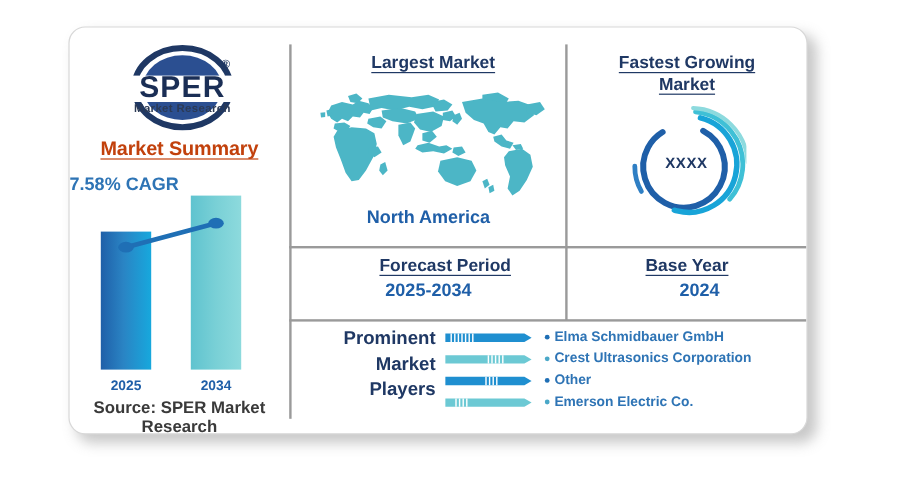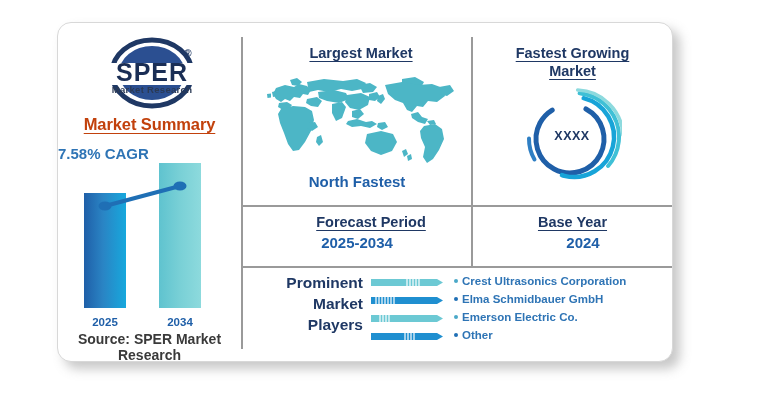--- a/index.html
+++ b/index.html
@@ -401,21 +401,21 @@
 
             <path d="M304 78 L318 74 L326 84 L338 88 L332 98 L318 94 L306 86 Z"></path>
 
             <path d="M336 92 L350 90 L354 98 L342 100 Z"></path>
 
             <path d="M330 102 L352 98 L366 108 L370 128 L360 150 L348 168 L336 176 L328 164 L332 144 L324 126 L322 112 Z"></path>
           </g>
         </svg>
       </div>
 
-      <div class="panel-value">North Fastest</div>
+      <div class="panel-value">North America</div>
     </div>
 
     <div class="fastest-growing">
       <div class="panel-title">
         <span>Fastest Growing</span><br>
         <span>Market</span>
       </div>
 
       <div class="donut-wrap">
         <svg width="100" height="100" viewBox="0 0 100 100">
@@ -445,37 +445,20 @@
     </div>
 
     <div class="players-section">
       <div class="players-heading">
         <span>Prominent</span><br>
         <span>Market</span><br>
         <span>Players</span>
       </div>
 
       <div class="players-list">
-
-        <div class="player-row">
-          <span class="player-bar-wrap">
-            <svg width="80" height="13" viewBox="0 0 80 13">
-              <path d="M0 3 L66 3 L72 6.5 L66 10 L0 10 Z" fill="#6cc9d4"></path>
-              <g stroke="#ffffff" stroke-width="1.2">
-                <line x1="36" y1="3" x2="36" y2="10"></line>
-                  <line x1="39" y1="3" x2="39" y2="10"></line>
-                <line x1="42" y1="3" x2="42" y2="10"></line>
-                  <line x1="45" y1="3" x2="45" y2="10"></line>
-                <line x1="48" y1="3" x2="48" y2="10"></line>
-              </g>
-            </svg>
-          </span>
-          <span class="player-dot" style="background:#4aa8c8"></span>
-          <span class="player-name">Crest Ultrasonics Corporation</span>
-        </div>
 
         <div class="player-row">
           <span class="player-bar-wrap">
             <svg width="80" height="13" viewBox="0 0 80 13">
               <path d="M0 3 L66 3 L72 6.5 L66 10 L0 10 Z" fill="#1f8fd0"></path>
               <g stroke="#ffffff" stroke-width="1.2">
                 <line x1="5" y1="3" x2="5" y2="10"></line>
                   <line x1="8" y1="3" x2="8" y2="10"></line>
                 <line x1="11" y1="3" x2="11" y2="10"></line>
                   <line x1="14" y1="3" x2="14" y2="10"></line>
@@ -487,44 +470,61 @@
           </span>
           <span class="player-dot" style="background:#1f6fb5"></span>
           <span class="player-name">Elma Schmidbauer GmbH</span>
         </div>
 
         <div class="player-row">
           <span class="player-bar-wrap">
             <svg width="80" height="13" viewBox="0 0 80 13">
               <path d="M0 3 L66 3 L72 6.5 L66 10 L0 10 Z" fill="#6cc9d4"></path>
               <g stroke="#ffffff" stroke-width="1.2">
-                <line x1="9" y1="3" x2="9" y2="10"></line>
-                  <line x1="12" y1="3" x2="12" y2="10"></line>
-                <line x1="15" y1="3" x2="15" y2="10"></line>
-                  <line x1="18" y1="3" x2="18" y2="10"></line>
+                <line x1="36" y1="3" x2="36" y2="10"></line>
+                  <line x1="39" y1="3" x2="39" y2="10"></line>
+                <line x1="42" y1="3" x2="42" y2="10"></line>
+                  <line x1="45" y1="3" x2="45" y2="10"></line>
+                <line x1="48" y1="3" x2="48" y2="10"></line>
               </g>
             </svg>
           </span>
           <span class="player-dot" style="background:#4aa8c8"></span>
-          <span class="player-name">Emerson Electric Co.</span>
+          <span class="player-name">Crest Ultrasonics Corporation</span>
         </div>
 
         <div class="player-row">
           <span class="player-bar-wrap">
             <svg width="80" height="13" viewBox="0 0 80 13">
               <path d="M0 3 L66 3 L72 6.5 L66 10 L0 10 Z" fill="#1f8fd0"></path>
               <g stroke="#ffffff" stroke-width="1.2">
                 <line x1="34" y1="3" x2="34" y2="10"></line>
                   <line x1="37" y1="3" x2="37" y2="10"></line>
                 <line x1="40" y1="3" x2="40" y2="10"></line>
                   <line x1="43" y1="3" x2="43" y2="10"></line>
               </g>
             </svg>
           </span>
           <span class="player-dot" style="background:#1f6fb5"></span>
           <span class="player-name">Other</span>
         </div>
 
+        <div class="player-row">
+          <span class="player-bar-wrap">
+            <svg width="80" height="13" viewBox="0 0 80 13">
+              <path d="M0 3 L66 3 L72 6.5 L66 10 L0 10 Z" fill="#6cc9d4"></path>
+              <g stroke="#ffffff" stroke-width="1.2">
+                <line x1="9" y1="3" x2="9" y2="10"></line>
+                  <line x1="12" y1="3" x2="12" y2="10"></line>
+                <line x1="15" y1="3" x2="15" y2="10"></line>
+                  <line x1="18" y1="3" x2="18" y2="10"></line>
+              </g>
+            </svg>
+          </span>
+          <span class="player-dot" style="background:#4aa8c8"></span>
+          <span class="player-name">Emerson Electric Co.</span>
+        </div>
+
       </div>
     </div>
 
   </div>
 </div>
 
 </body></html>

